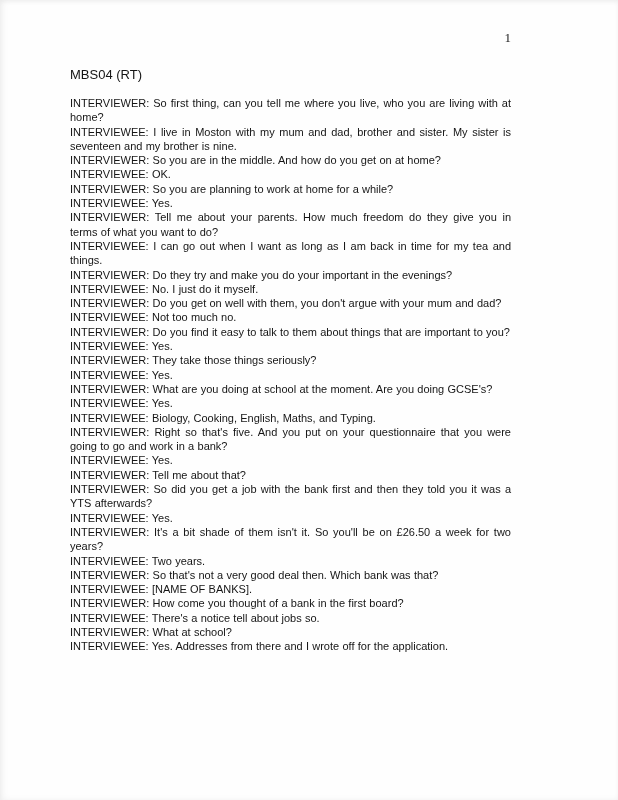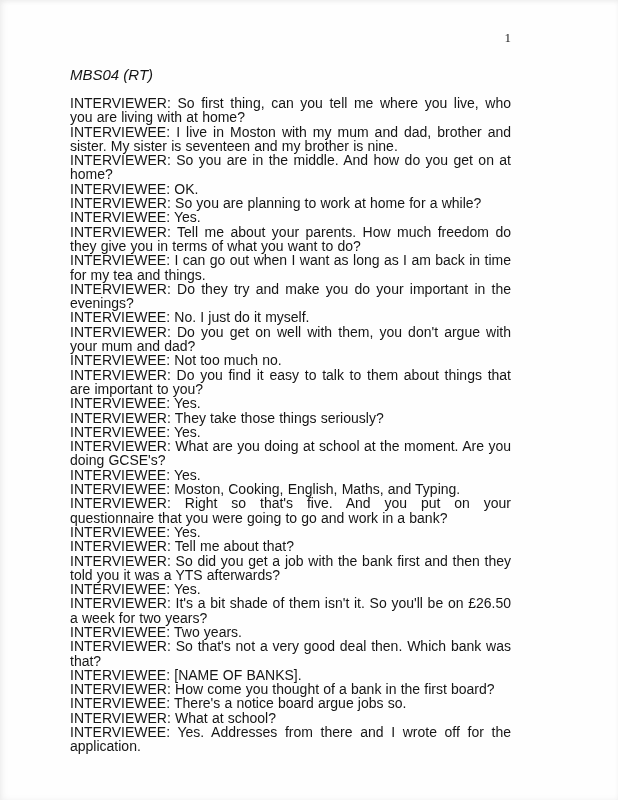--- a/index.html
+++ b/index.html
@@ -26,31 +26,30 @@
   }
   .page-number {
     text-align: right;
     font-family: "Liberation Serif", serif;
     font-size: 13px;
     line-height: 14px;
     color: #1a1a1a;
   }
   .doc-id {
     margin-top: 23px;
-    font-size: 15px;
+    font-size: 13px;
     line-height: 14px;
     color: #151515;
-    font-style: italic;
   }
   .transcript {
     margin-top: 14px;
   }
   .turn {
     margin: 0;
-    font-size: 14px;
+    font-size: 11px;
     line-height: 14.3px;
     text-align: justify;
     word-spacing: 0.02em;
     color: #151515;
   }
 </style>
 </head>
 <body>
 
 <div class="page">
@@ -69,29 +68,29 @@
         <p class="turn"><span>INTERVIEWER</span>: <span>Do they try and make you do your important in the evenings?</span></p>
         <p class="turn"><span>INTERVIEWEE</span>: <span>No. I just do it myself.</span></p>
         <p class="turn"><span>INTERVIEWER</span>: <span>Do you get on well with them, you don't argue with your mum and dad?</span></p>
         <p class="turn"><span>INTERVIEWEE</span>: <span>Not too much no.</span></p>
         <p class="turn"><span>INTERVIEWER</span>: <span>Do you find it easy to talk to them about things that are important to you?</span></p>
         <p class="turn"><span>INTERVIEWEE</span>: <span>Yes.</span></p>
         <p class="turn"><span>INTERVIEWER</span>: <span>They take those things seriously?</span></p>
         <p class="turn"><span>INTERVIEWEE</span>: <span>Yes.</span></p>
         <p class="turn"><span>INTERVIEWER</span>: <span>What are you doing at school at the moment. Are you doing GCSE's?</span></p>
         <p class="turn"><span>INTERVIEWEE</span>: <span>Yes.</span></p>
-        <p class="turn"><span>INTERVIEWEE</span>: <span>Moston, Cooking, English, Maths, and Typing.</span></p>
+        <p class="turn"><span>INTERVIEWEE</span>: <span>Biology, Cooking, English, Maths, and Typing.</span></p>
         <p class="turn"><span>INTERVIEWER</span>: <span>Right so that's five. And you put on your questionnaire that you were going to go and work in a bank?</span></p>
         <p class="turn"><span>INTERVIEWEE</span>: <span>Yes.</span></p>
         <p class="turn"><span>INTERVIEWER</span>: <span>Tell me about that?</span></p>
         <p class="turn"><span>INTERVIEWER</span>: <span>So did you get a job with the bank first and then they told you it was a YTS afterwards?</span></p>
         <p class="turn"><span>INTERVIEWEE</span>: <span>Yes.</span></p>
         <p class="turn"><span>INTERVIEWER</span>: <span>It's a bit shade of them isn't it. So you'll be on £26.50 a week for two years?</span></p>
         <p class="turn"><span>INTERVIEWEE</span>: <span>Two years.</span></p>
         <p class="turn"><span>INTERVIEWER</span>: <span>So that's not a very good deal then. Which bank was that?</span></p>
         <p class="turn"><span>INTERVIEWEE</span>: <span>[NAME OF BANKS].</span></p>
         <p class="turn"><span>INTERVIEWER</span>: <span>How come you thought of a bank in the first board?</span></p>
-        <p class="turn"><span>INTERVIEWEE</span>: <span>There's a notice board argue jobs so.</span></p>
+        <p class="turn"><span>INTERVIEWEE</span>: <span>There's a notice tell about jobs so.</span></p>
         <p class="turn"><span>INTERVIEWER</span>: <span>What at school?</span></p>
         <p class="turn"><span>INTERVIEWEE</span>: <span>Yes. Addresses from there and I wrote off for the application.</span></p>
       </div>
   </div>
 </div>
 
 </body></html>

